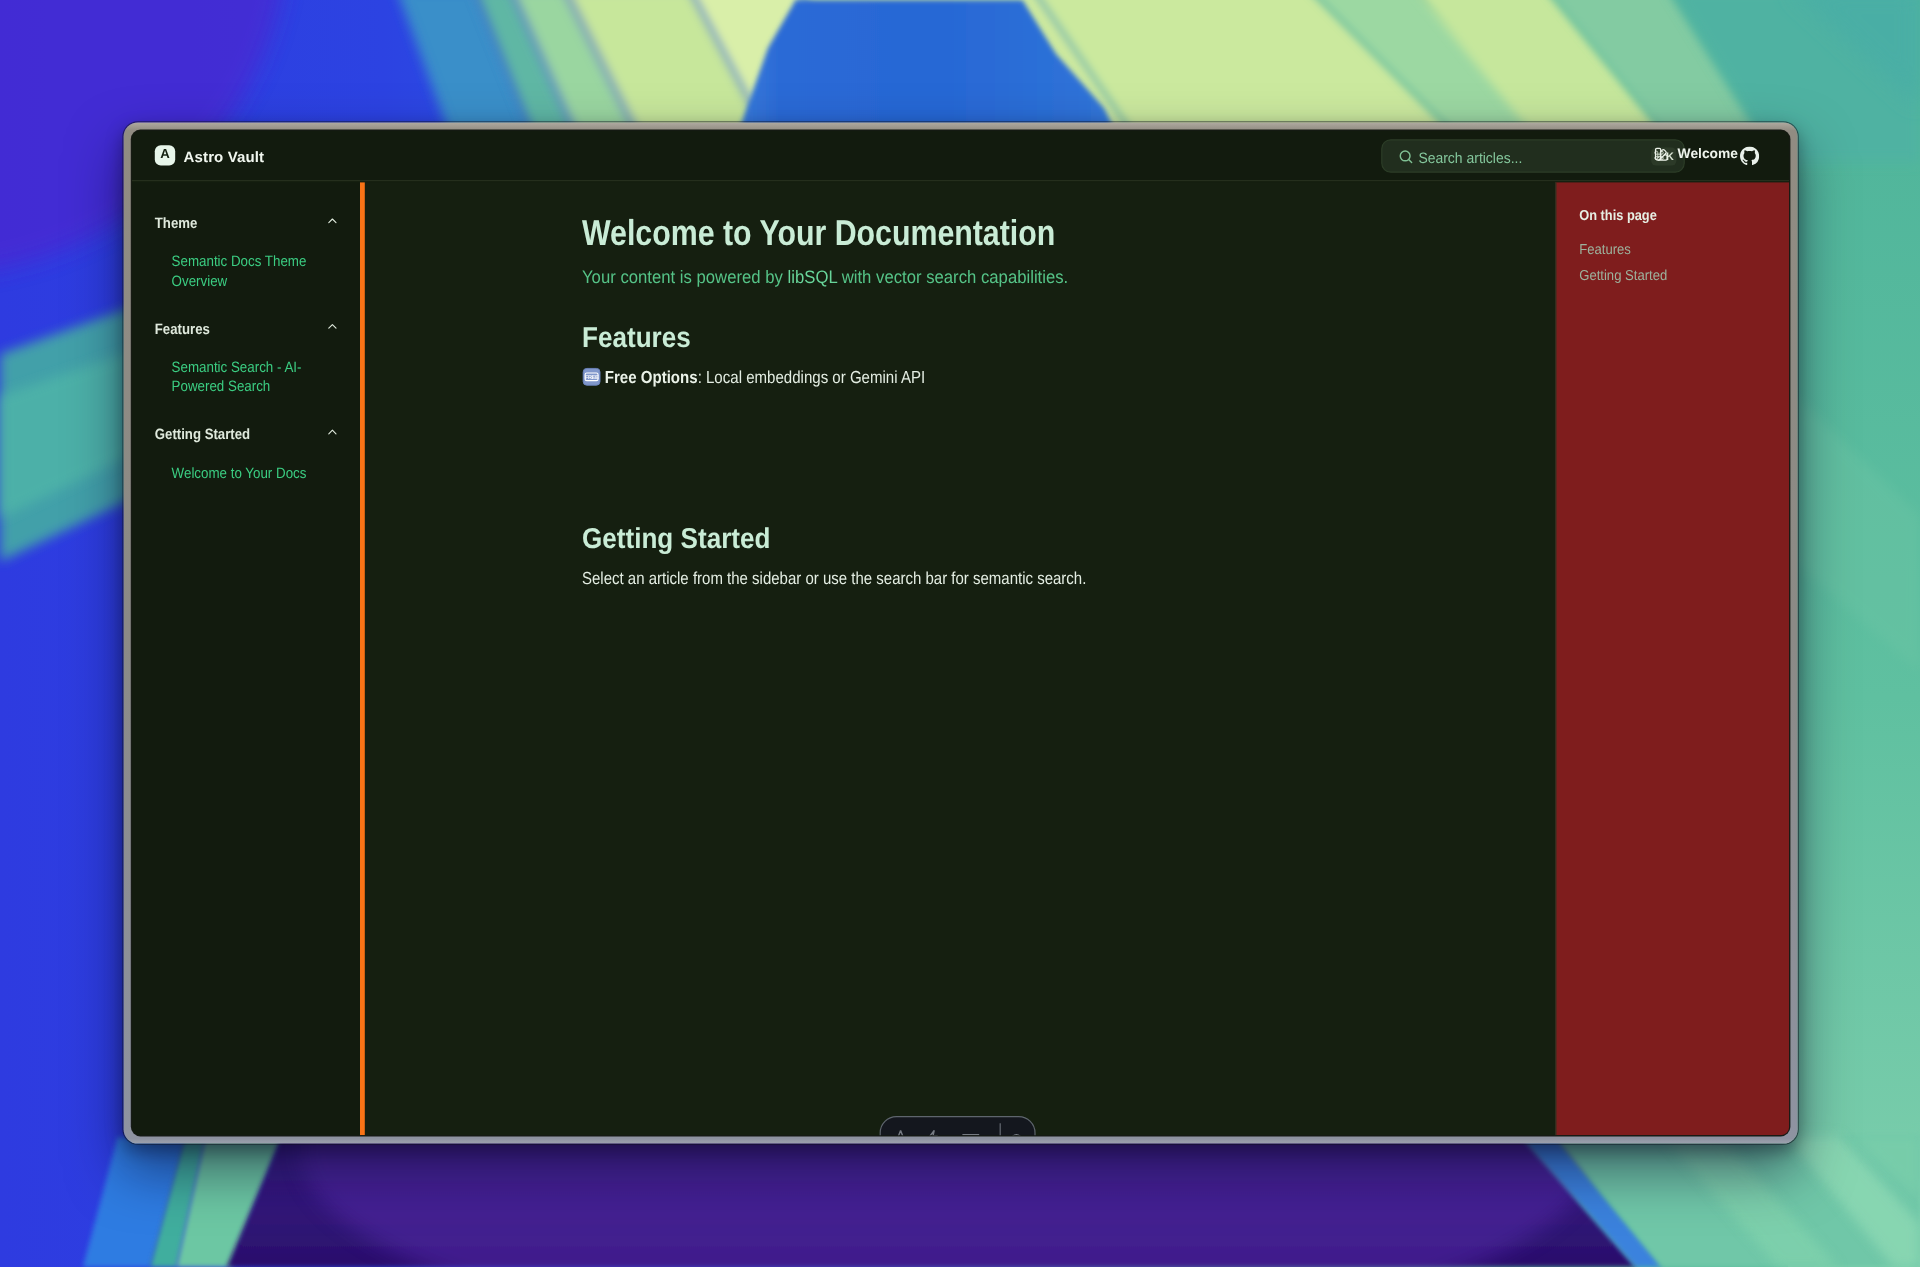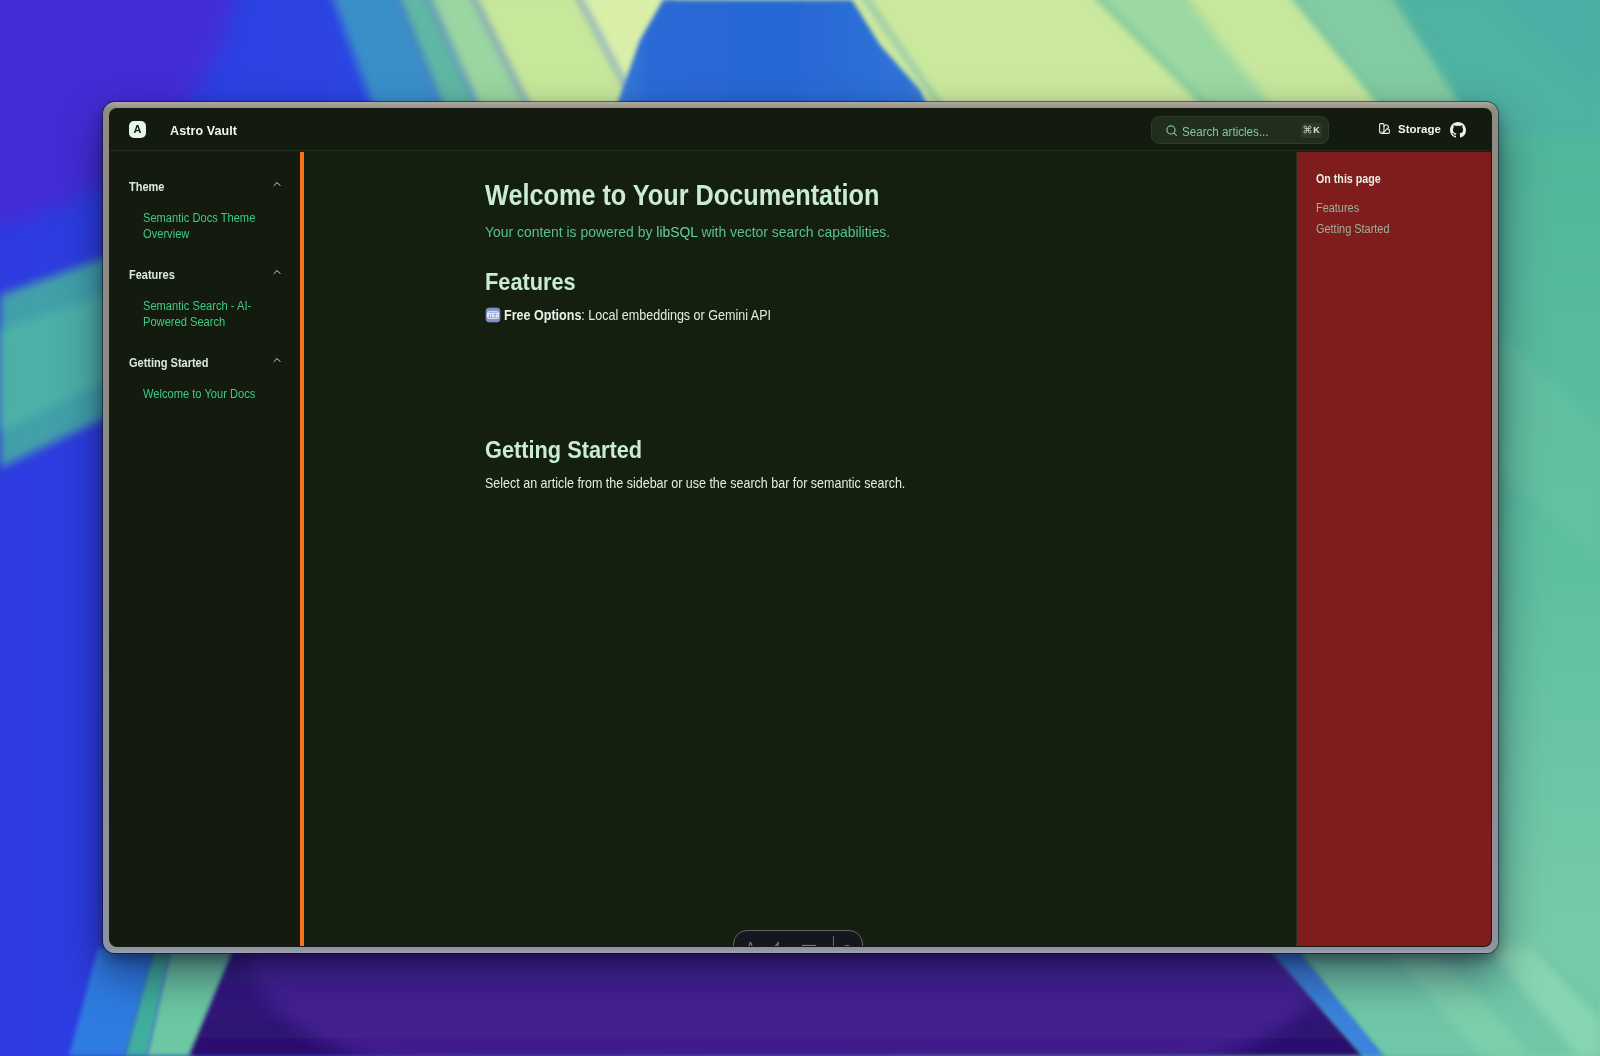--- a/index.html
+++ b/index.html
@@ -13,22 +13,22 @@
 }
 .screen {
   position:absolute; left:7px; top:7px; right:7px; bottom:7px;
   border-radius:7px; overflow:hidden; background:#151f10;
   box-shadow:0 0 0 1px rgba(10,14,8,.9);
 }
 .sx { display:inline-block; transform-origin:0 50%; }
 
 .topbar { position:absolute; left:0; top:0; right:0; height:42px; background:#121b0e; border-bottom:1px solid #252f1d; }
 .logo { position:absolute; left:19px; top:12px; width:17px; height:17px; border-radius:5px; background:#e7f6ea; color:#13200f; font-size:11px; font-weight:700; text-align:center; line-height:17px; }
-.brand { position:absolute; left:43px; top:15px; font-size:12.5px; font-weight:700; color:#f1f7ef; letter-spacing:.1px;margin-left:17px; }
-.search { position:absolute; left:1041px; top:7px; width:178px; height:28px; border-radius:8px; background:#212e1e; border:1px solid #2c3d27; }
+.brand { position:absolute; left:43px; top:15px; font-size:12.5px; font-weight:700; color:#f1f7ef; letter-spacing:.1px; }
+.search { position:absolute; left:1041px; top:7px; width:253px; height:28px; border-radius:8px; background:#212e1e; border:1px solid #2c3d27; }
 .search .mag { position:absolute; left:13px; top:7px; }
 .search .ph { position:absolute; left:30px; top:7.5px; font-size:12.5px; color:#84c79c; transform:scaleX(.93); transform-origin:0 0; }
 .kbd { position:absolute; right:6px; top:6px; width:21px; height:15px; border-radius:4px; background:#2c3a28; color:#dde8d8; font-size:9px; font-weight:700; text-align:center; line-height:15px; }
 .kbd svg { vertical-align:-1px; margin-right:1px; }
 .forest { position:absolute; left:1268px; top:13px; display:flex; align-items:center; gap:7px; color:#eef4ec; font-size:11.5px; font-weight:700; }
 .gh { position:absolute; left:1340px; top:13px; }
 
 .left { position:absolute; left:0; top:43px; bottom:0; width:194px; background:#121b0e; border-right:4px solid #f97316; }
 .right { position:absolute; right:0; top:43px; bottom:0; width:195px; background:#7f1d1d; border-left:1px solid #263320; }
 .main { position:absolute; left:195px; top:43px; right:196px; bottom:0; background:#151f10; }
@@ -149,21 +149,21 @@
               <path d="M7 7V4.5A2.5 2.5 0 1 0 4.5 7H7zM11 7h2.5A2.5 2.5 0 1 0 11 4.5V7zM7 11H4.5A2.5 2.5 0 1 0 7 13.5V11zM11 11v2.5a2.5 2.5 0 1 0 2.5-2.5H11zM7 7h4v4H7z"></path>
             </svg>K</span>
     </div>
     <div class="forest">
       <svg width="13" height="13" viewBox="0 0 24 24" fill="none" stroke="#edf3ea" stroke-width="2" stroke-linecap="round" stroke-linejoin="round">
             <path d="M11 17a4 4 0 0 1-8 0V5a2 2 0 0 1 2-2h4a2 2 0 0 1 2 2Z"></path>
             <path d="M16.7 13H19a2 2 0 0 1 2 2v4a2 2 0 0 1-2 2H7"></path>
             <path d="M 7 17h.01"></path>
             <path d="m11 8 2.3-2.3a2.4 2.4 0 0 1 3.404.004L18.6 7.6a2.4 2.4 0 0 1 .026 3.434L9.9 19.8"></path>
           </svg>
-      <span>Storage</span>
+      <span>Welcome</span>
     </div>
     <svg class="gh" width="16" height="16" viewBox="0 0 16 16" fill="#e9f1ea">
           <path d="M8 0C3.58 0 0 3.58 0 8c0 3.54 2.29 6.53 5.47 7.59.4.07.55-.17.55-.38 0-.19-.01-.82-.01-1.49-2.01.37-2.53-.49-2.69-.94-.09-.23-.48-.94-.82-1.13-.28-.15-.68-.52-.01-.53.63-.01 1.08.58 1.23.82.72 1.21 1.87.87 2.33.66.07-.52.28-.87.51-1.07-1.78-.2-3.64-.89-3.64-3.95 0-.87.31-1.59.82-2.15-.08-.2-.36-1.02.08-2.12 0 0 .67-.21 2.2.82.64-.18 1.32-.27 2-.27s1.36.09 2 .27c1.53-1.04 2.2-.82 2.2-.82.44 1.1.16 1.92.08 2.12.51.56.82 1.27.82 2.15 0 3.07-1.87 3.75-3.65 3.95.29.25.54.73.54 1.48 0 1.07-.01 1.93-.01 2.2 0 .21.15.46.55.38A8.01 8.01 0 0 0 16 8c0-4.42-3.58-8-8-8z"></path>
         </svg>
   </div>
   <div class="left">
     <div class="sec" style="top:25px;"><span class="t">Theme</span>
       <svg width="12" height="12" viewBox="0 0 24 24" fill="none" stroke="#dfe9dc" stroke-width="1.9" stroke-linecap="round" stroke-linejoin="round">
             <polyline points="18 15 12 9 6 15"></polyline>
           </svg>

